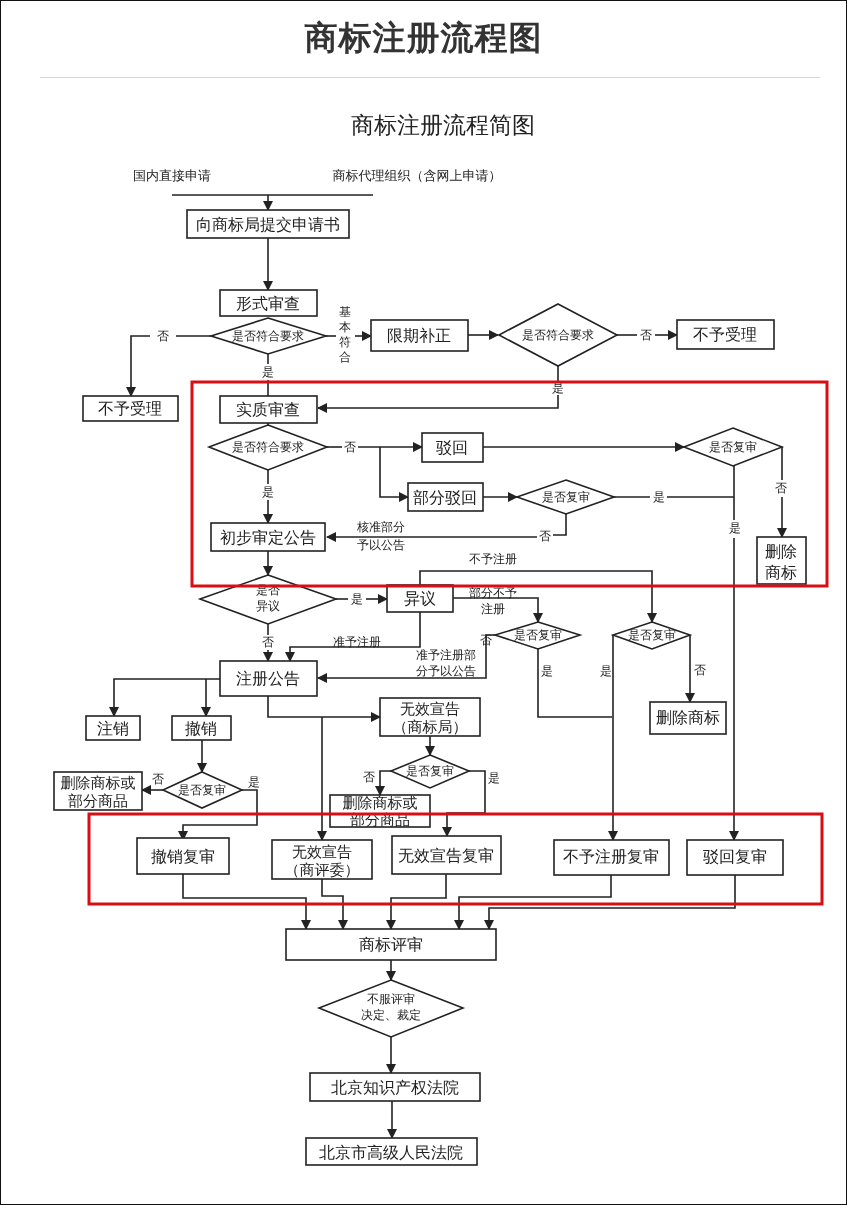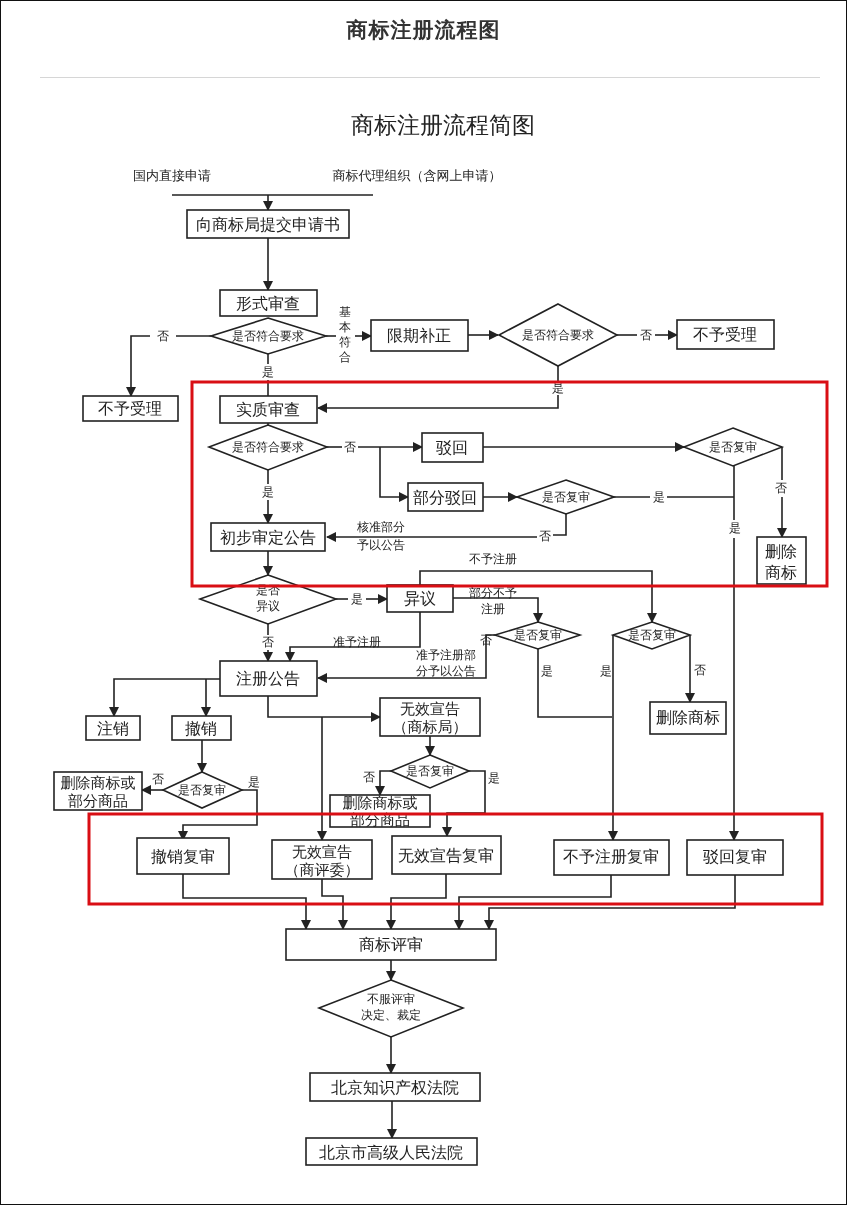--- a/index.html
+++ b/index.html
@@ -1,19 +1,19 @@
 <!DOCTYPE html>
 <html><head>
 <meta charset="utf-8">
 <style>
   html, body { margin: 0; padding: 0; background: #fff; }
   body { width: 847px; height: 1205px; position: relative; overflow: hidden; }
   .frame { position: absolute; left: 0; top: 0; width: 845px; height: 1203px; border: 1px solid #111; box-sizing: content-box; }
   .page-title { position: absolute; left: 0; width: 847px; top: 16px; text-align: center;
-    font-family: "DejaVu Sans", sans-serif; font-weight: bold; font-size: 21px; color: #333; letter-spacing: 1px; }
+    font-family: "DejaVu Sans", sans-serif; font-weight: bold; font-size: 33px; color: #333; letter-spacing: 1px; }
   .divider { position: absolute; left: 40px; top: 77px; width: 780px; height: 1px; background: #d6d6d6; }
   svg { position: absolute; left: 0; top: 0; }
   .t { font-family: "DejaVu Serif", serif; fill: #222; }
   .box { fill: #fff; stroke: #222; stroke-width: 1.6; }
   .ln { stroke: #222; stroke-width: 1.6; fill: none; }
   .hl { fill: none; stroke: #d90e14; stroke-width: 3; }
 </style>
 </head>
 <body>
 

